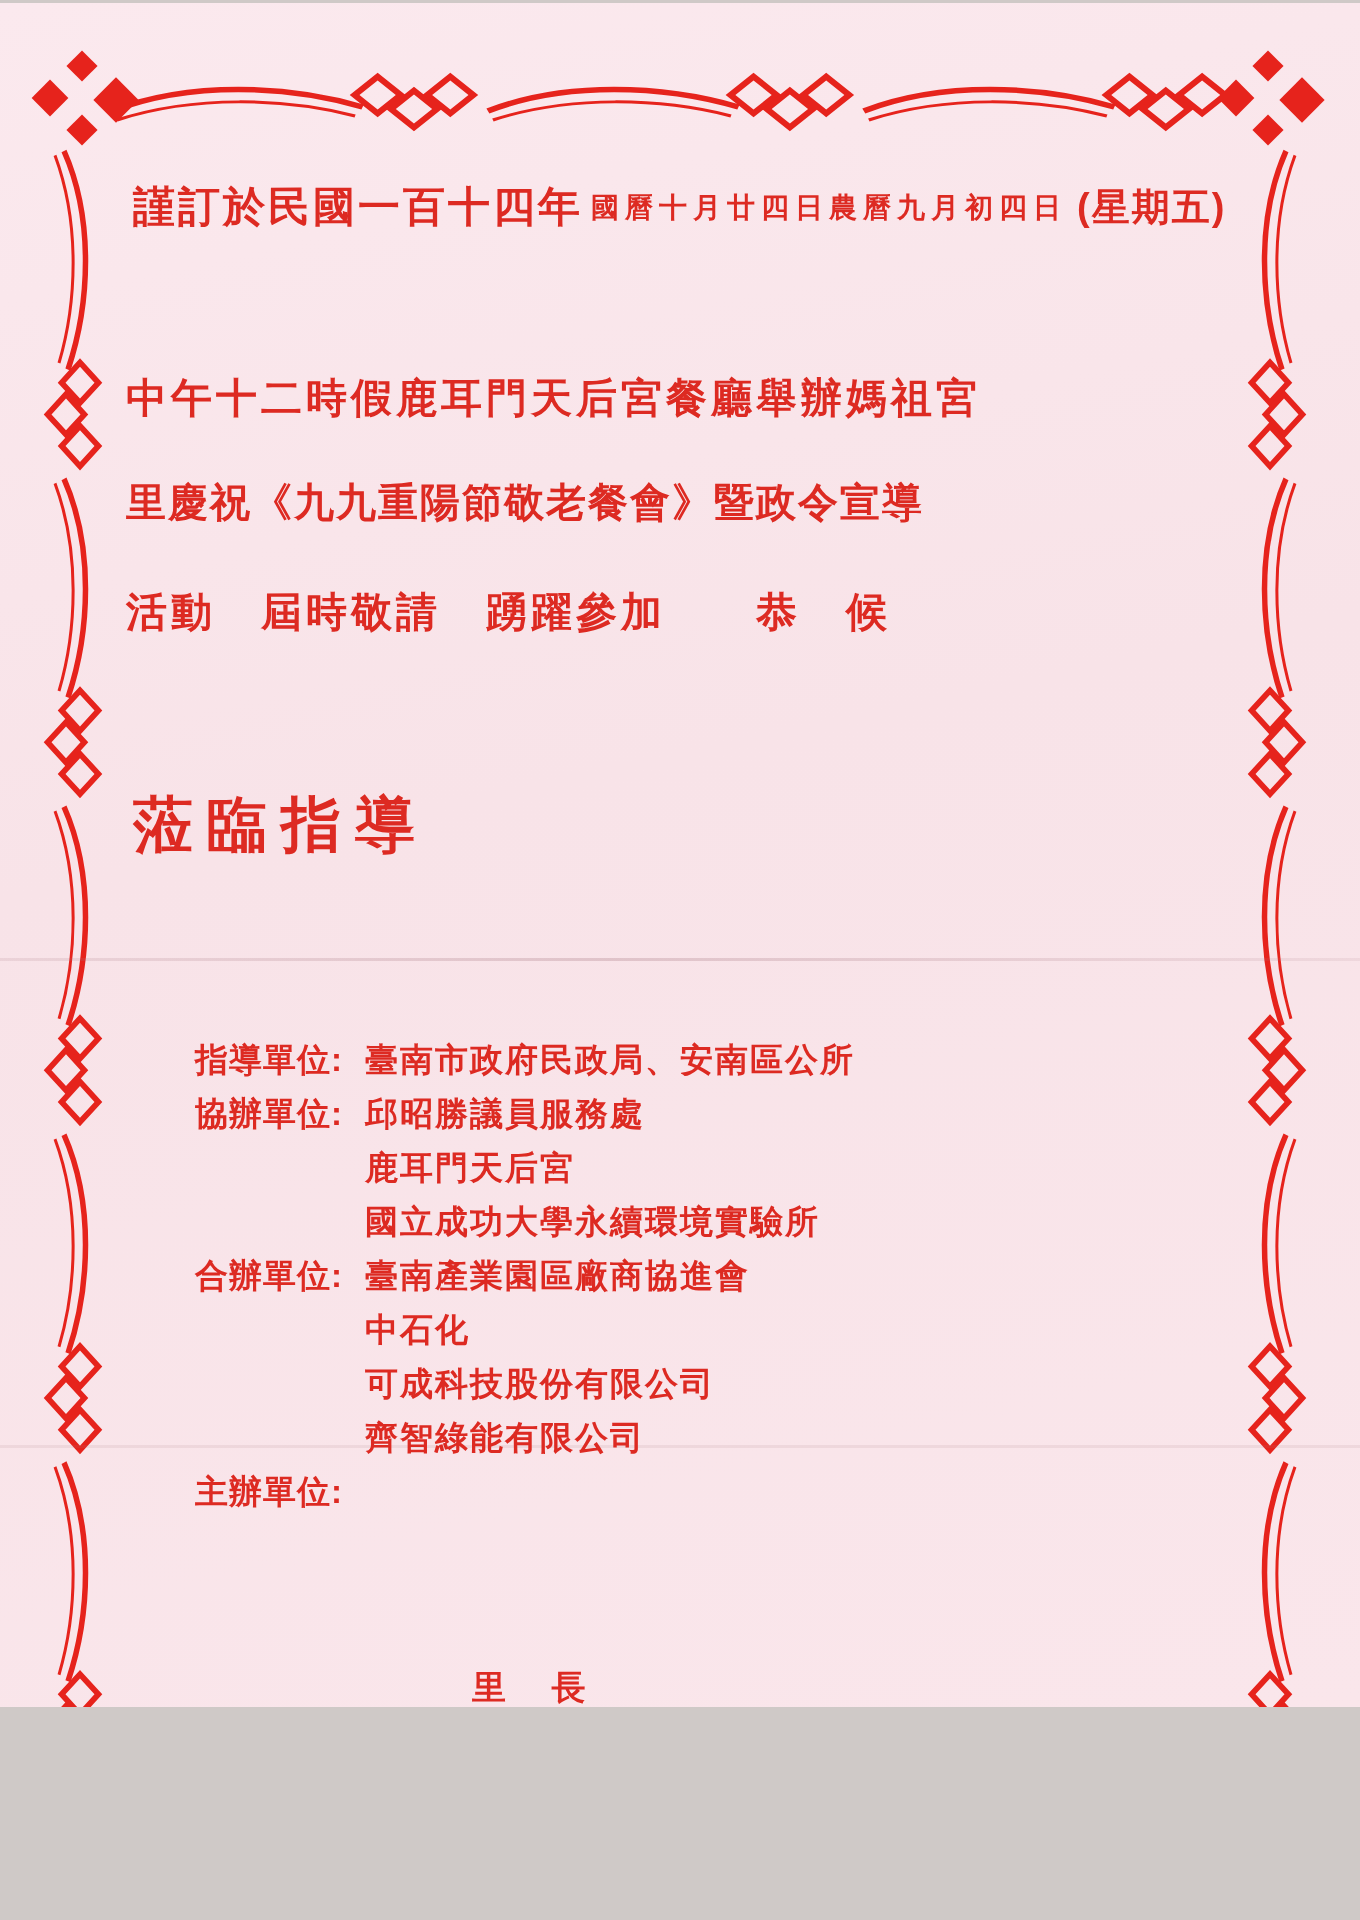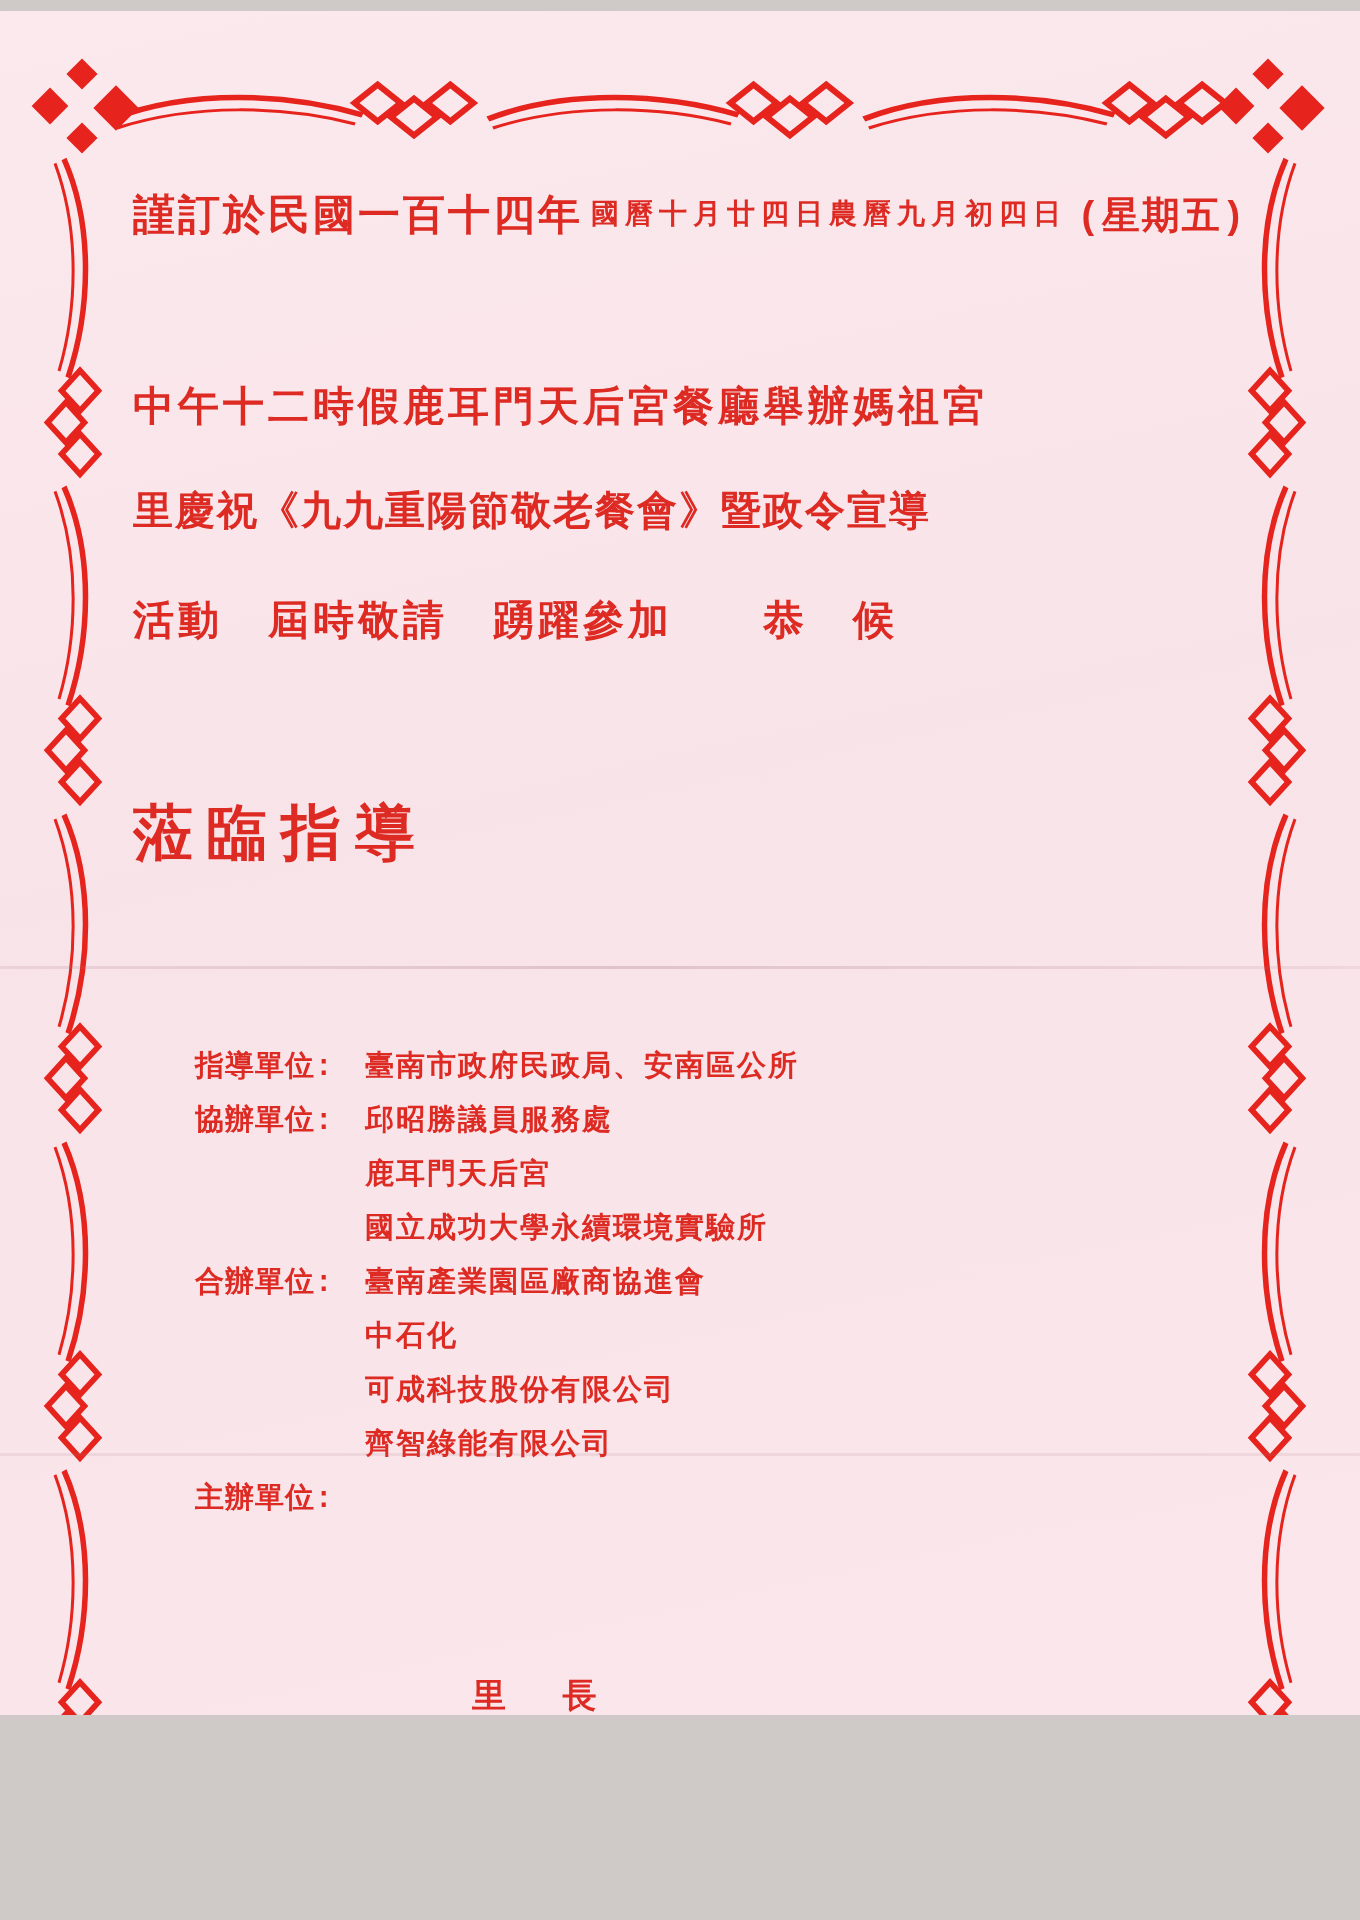--- a/index.html
+++ b/index.html
@@ -1,44 +1,44 @@
 <!DOCTYPE html>
 <html style="--paper: #f9e5ea; --ink: #dd2a22; --border: #e6231c;"><head>
 <meta charset="utf-8">
 <style>
   html,body{margin:0;padding:0;background:#cfc9c7;}
   .card{
     position:relative;
     width:1360px;height:1704px;
-    margin:11px auto;
+    margin:3px auto;
     background:linear-gradient(168deg,#fbe9ee 0%,#f8e3e8 45%,#fae6eb 100%);
     overflow:hidden;
-    font-family:Liberation Mono, monospace;
+    font-family:Liberation Sans, sans-serif;
     color:var(--ink,#dd2a22);
   }
   .border-svg{position:absolute;left:0;top:0;width:1360px;height:1920px;color:var(--border,#e6231c);}
   .crease{position:absolute;left:0;right:0;height:3px;pointer-events:none;}
   .crease-1{top:955px;background:linear-gradient(90deg,rgba(167,120,130,.16),rgba(167,120,130,.30) 45%,rgba(167,120,130,.12));}
   .crease-2{top:1442px;background:rgba(167,120,130,.13);}
 
   .txt{font-weight:600;}
   .l1{position:absolute;left:133px;top:176px;display:flex;align-items:center;white-space:nowrap;}
   .l1-prefix{font-size:42px;letter-spacing:3px;}
   .l1-dates{display:flex;flex-direction:row;margin-left:8px;font-size:28px;letter-spacing:6px;line-height:41px;}
   .l1-week{font-size:38px;margin-left:10px;letter-spacing:2px;}
 
-  .mainline{position:absolute;left:133px;white-space:nowrap;font-size:41px;letter-spacing:4px;}
+  .mainline{position:absolute;left:126px;white-space:nowrap;font-size:41px;letter-spacing:4px;}
   .l2{top:368px;}
   .l3{top:472px;font-size:40px;letter-spacing:2px;}
   .l4{top:582px;}
 
   .heading{position:absolute;left:133px;top:782px;margin:0;font-size:60px;letter-spacing:14px;font-weight:700;}
 
   .org{position:absolute;left:195px;top:1030px;}
-  .org-row{display:flex;line-height:54px;font-size:29px;white-space:nowrap;}
+  .org-row{display:flex;line-height:54px;font-size:33px;white-space:nowrap;}
   .org-label{width:170px;letter-spacing:1px;flex:none;}
   .org-value{letter-spacing:2px;text-align:center;}
 
   .sig{position:absolute;left:472px;top:1648px;display:flex;align-items:flex-start;white-space:nowrap;flex-direction:column;}
   .sig-title{font-size:34px;letter-spacing:18px;margin-top:14px;}
   .sig-name{font-size:52px;letter-spacing:18px;margin-left:16px;margin-top:20px;}
   .sig-suffix{font-size:46px;letter-spacing:20px;margin-left:78px;margin-top:24px;}
 </style>
 </head>
 <body>

